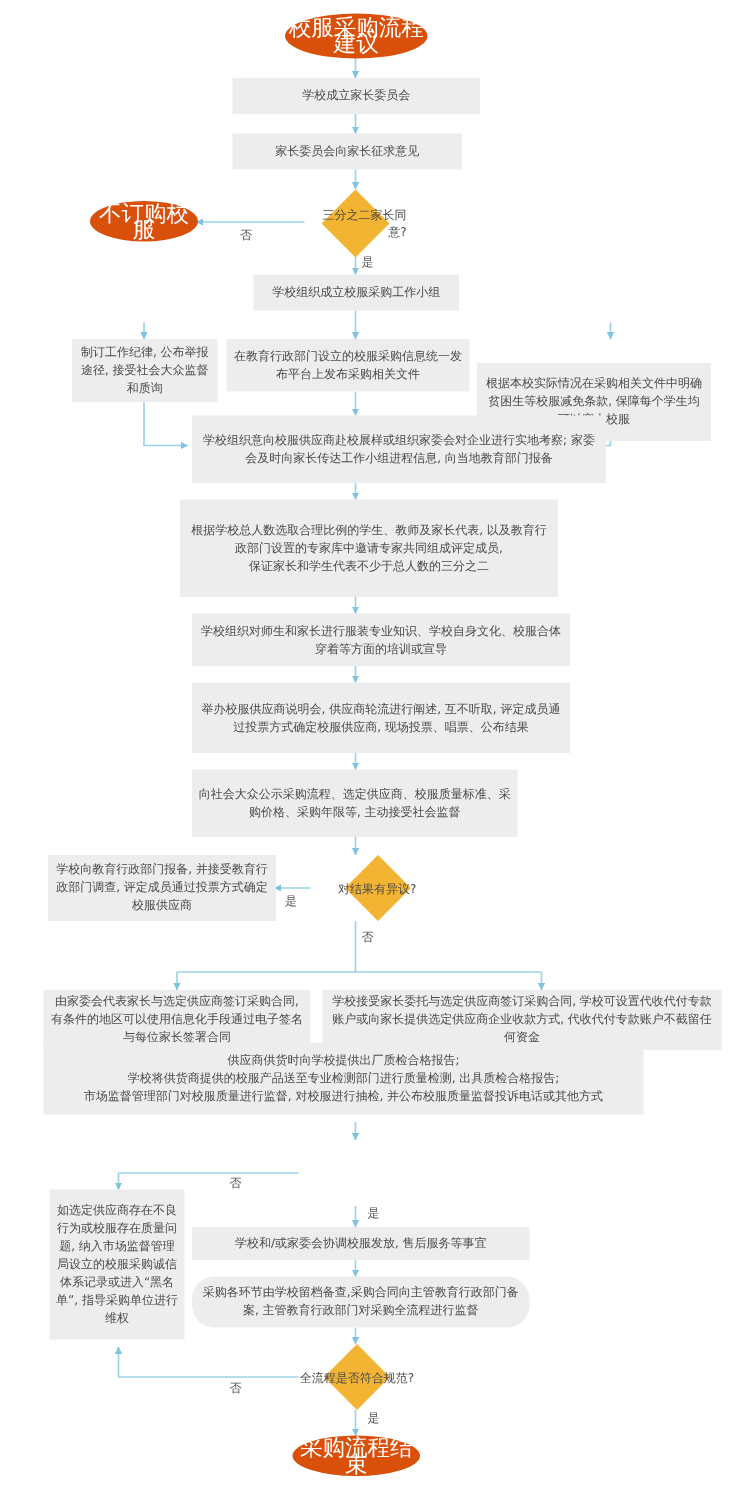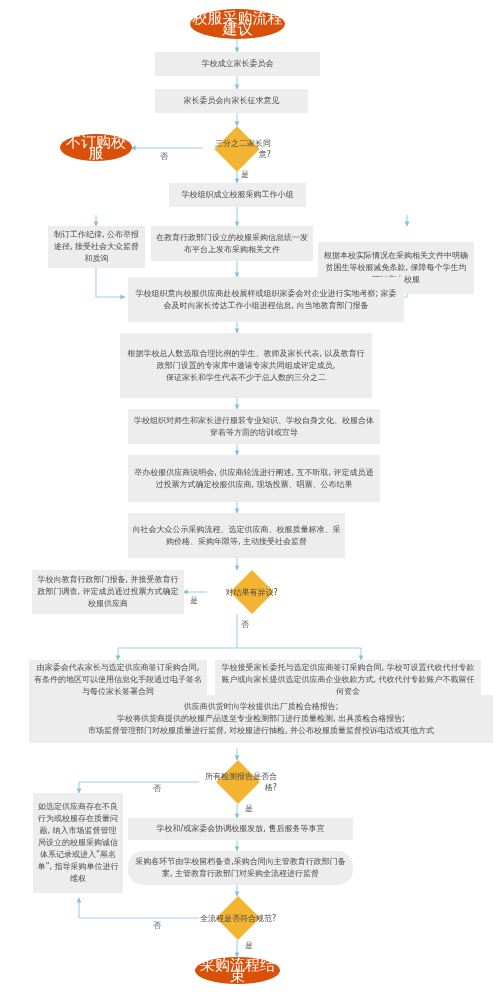--- a/index.html
+++ b/index.html
@@ -166,30 +166,26 @@
   </div>
 
   <div class="node proc" style="left:29px;top:660px;width:178px;height:40px;">
     <span>由家委会代表家长与选定供应商签订采购合同, 有条件的地区可以使用信息化手段通过电子签名与每位家长签署合同</span>
   </div>
 
   <div class="node proc" style="left:215px;top:660px;width:266px;height:40px;">
     <span>学校接受家长委托与选定供应商签订采购合同, 学校可设置代收代付专款账户或向家长提供选定供应商企业收款方式, 代收代付专款账户不截留任何资金</span>
   </div>
 
-  <div class="node proc" style="left:29px;top:695px;width:464px;height:48px;white-space:pre-line;">
+  <div class="node proc" style="left:29px;top:695px;width:400px;height:48px;white-space:pre-line;">
     <span>供应商供货时向学校提供出厂质检合格报告;
 学校将供货商提供的校服产品送至专业检测部门进行质量检测, 出具质检合格报告;
 市场监督管理部门对校服质量进行监督, 对校服进行抽检, 并公布校服质量监督投诉电话或其他方式</span>
   </div>
 
-  <div class="node dec" style="left:199px;top:760px;width:78px;height:44px;">
-    <div class="dshape" style="width:31px;height:31px;"></div>
-    <span class="dlabel">所有检测报告是否合格?</span>
-  </div>
 
   <div class="node proc" style="left:33px;top:793px;width:90px;height:100px;text-align:center;">
     <span>如选定供应商存在不良行为或校服存在质量问题, 纳入市场监督管理局设立的校服采购诚信体系记录或进入“黑名单”, 指导采购单位进行维权</span>
   </div>
 
   <div class="node proc" style="left:128px;top:818px;width:225px;height:22px;">
     <span>学校和/或家委会协调校服发放, 售后服务等事宜</span>
   </div>
 
   <div class="node proc" style="left:128px;top:851px;width:225px;height:34px;border-radius:15px;">

